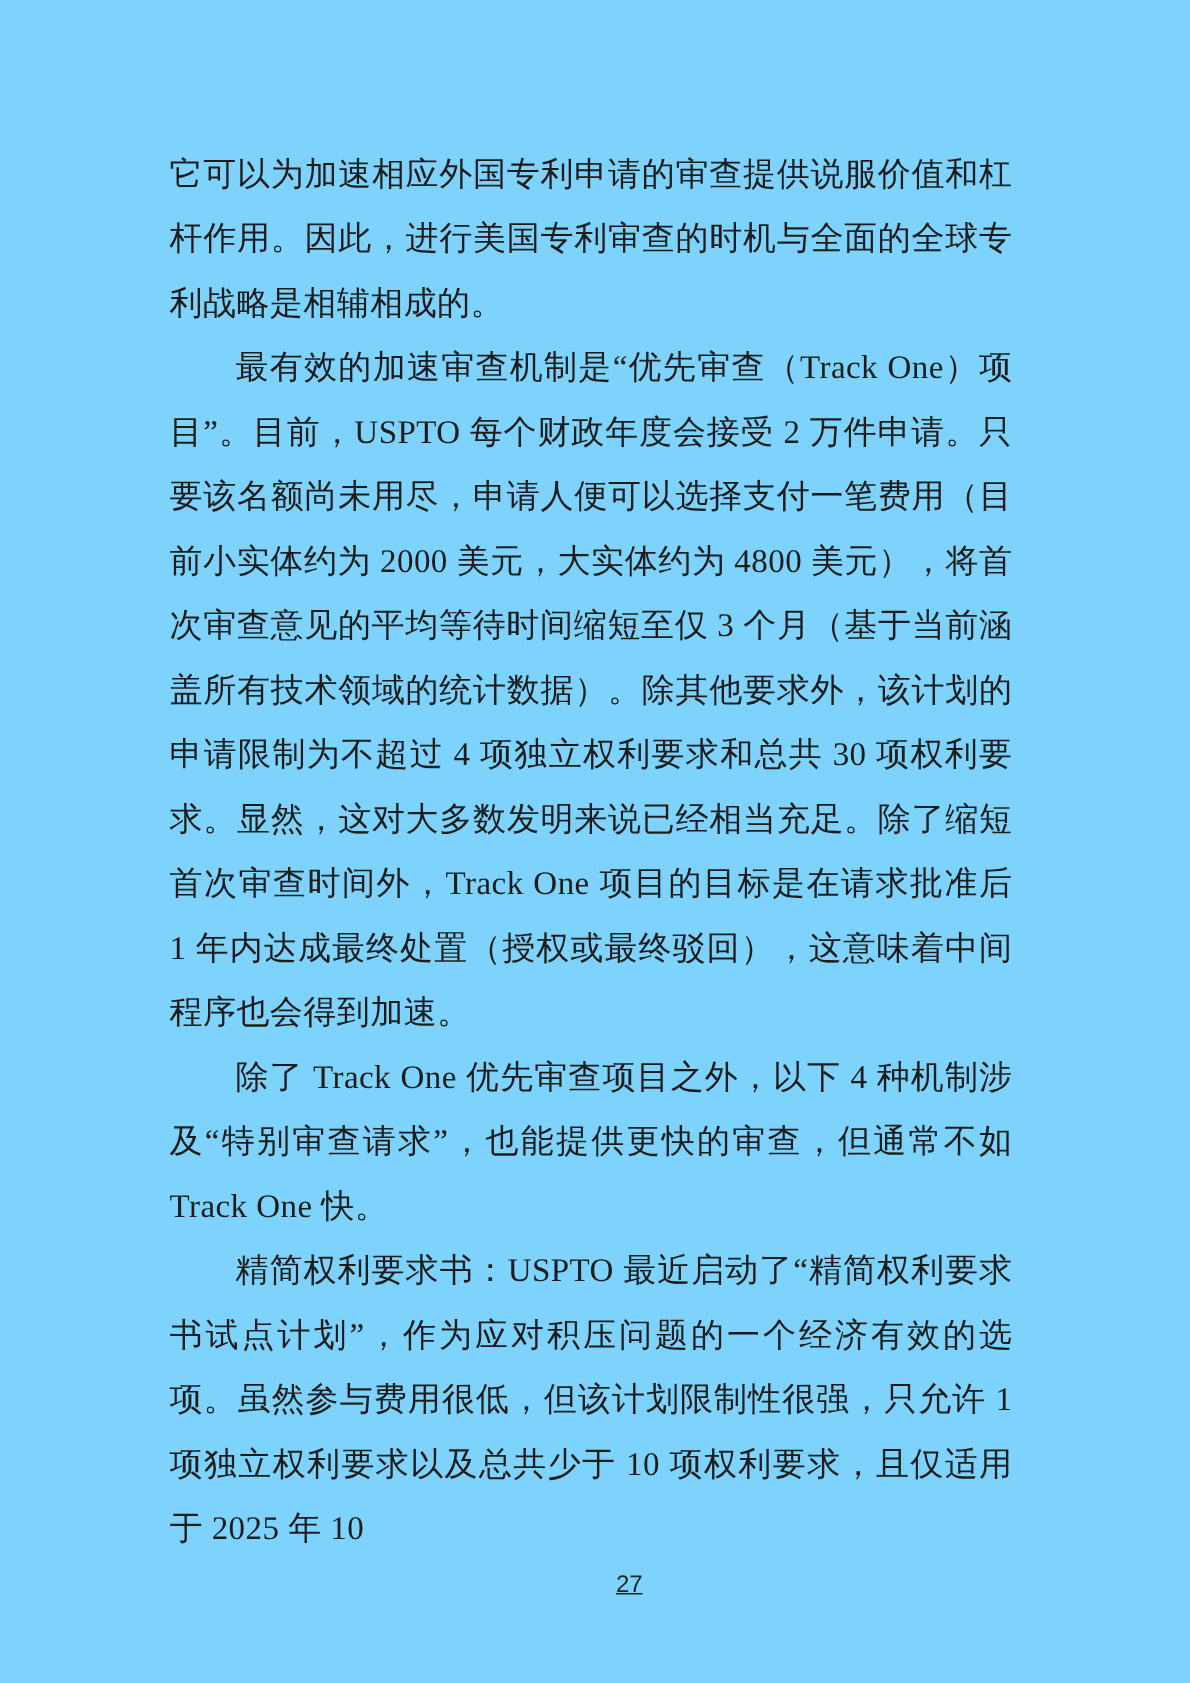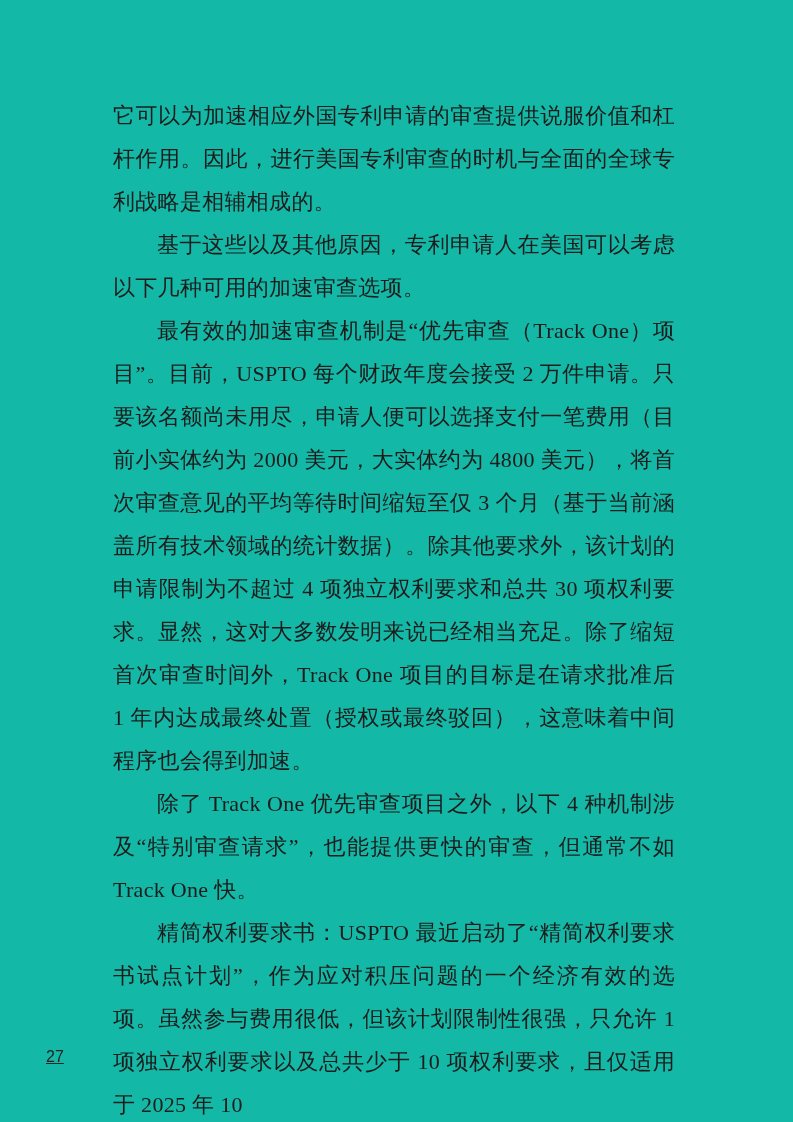--- a/index.html
+++ b/index.html
@@ -4,21 +4,21 @@
 <style>
   html, body {
     margin: 0;
     padding: 0;
     background: #ffffff;
   }
   .page {
     position: relative;
     width: 793px;
     height: 1122px;
-    background: #14b8a6;
+    background: #7dd3fc;
     overflow: hidden;
     font-family: "Liberation Serif", "DejaVu Serif", serif;
   }
   .content {
     position: absolute;
     left: 113px;
     top: 94px;
     width: 562px;
     color: #1c1c1c;
     font-size: 22px;
@@ -31,31 +31,31 @@
     padding: 0;
   }
   .para.indent {
     text-indent: 2em;
   }
   .page-number {
     position: absolute;
     left: 46px;
     right: 0;
     top: 1048px;
+    text-align: center;
     font-family: "Liberation Sans", "DejaVu Sans", sans-serif;
     font-size: 16px;
     color: #222222;
     text-decoration: underline;
   }
 </style>
 </head>
 <body>
 
 <div class="page">
   <div class="content" id="body-text">
       <p class="para">它可以为加速相应外国专利申请的审查提供说服价值和杠杆作用。因此，进行美国专利审查的时机与全面的全球专利战略是相辅相成的。</p>
-      <p class="para indent">基于这些以及其他原因，专利申请人在美国可以考虑以下几种可用的加速审查选项。</p>
       <p class="para indent">最有效的加速审查机制是“优先审查（Track One）项目”。目前，USPTO 每个财政年度会接受 2 万件申请。只要该名额尚未用尽，申请人便可以选择支付一笔费用（目前小实体约为 2000 美元，大实体约为 4800 美元），将首次审查意见的平均等待时间缩短至仅 3 个月（基于当前涵盖所有技术领域的统计数据）。除其他要求外，该计划的申请限制为不超过 4 项独立权利要求和总共 30 项权利要求。显然，这对大多数发明来说已经相当充足。除了缩短首次审查时间外，Track One 项目的目标是在请求批准后 1 年内达成最终处置（授权或最终驳回），这意味着中间程序也会得到加速。</p>
       <p class="para indent">除了 Track One 优先审查项目之外，以下 4 种机制涉及“特别审查请求”，也能提供更快的审查，但通常不如 Track One 快。</p>
       <p class="para indent">精简权利要求书：USPTO 最近启动了“精简权利要求书试点计划”，作为应对积压问题的一个经济有效的选项。虽然参与费用很低，但该计划限制性很强，只允许 1 项独立权利要求以及总共少于 10 项权利要求，且仅适用于 2025 年 10</p>
     </div>
   <div class="page-number">27</div>
 </div>
 
 </body></html>

